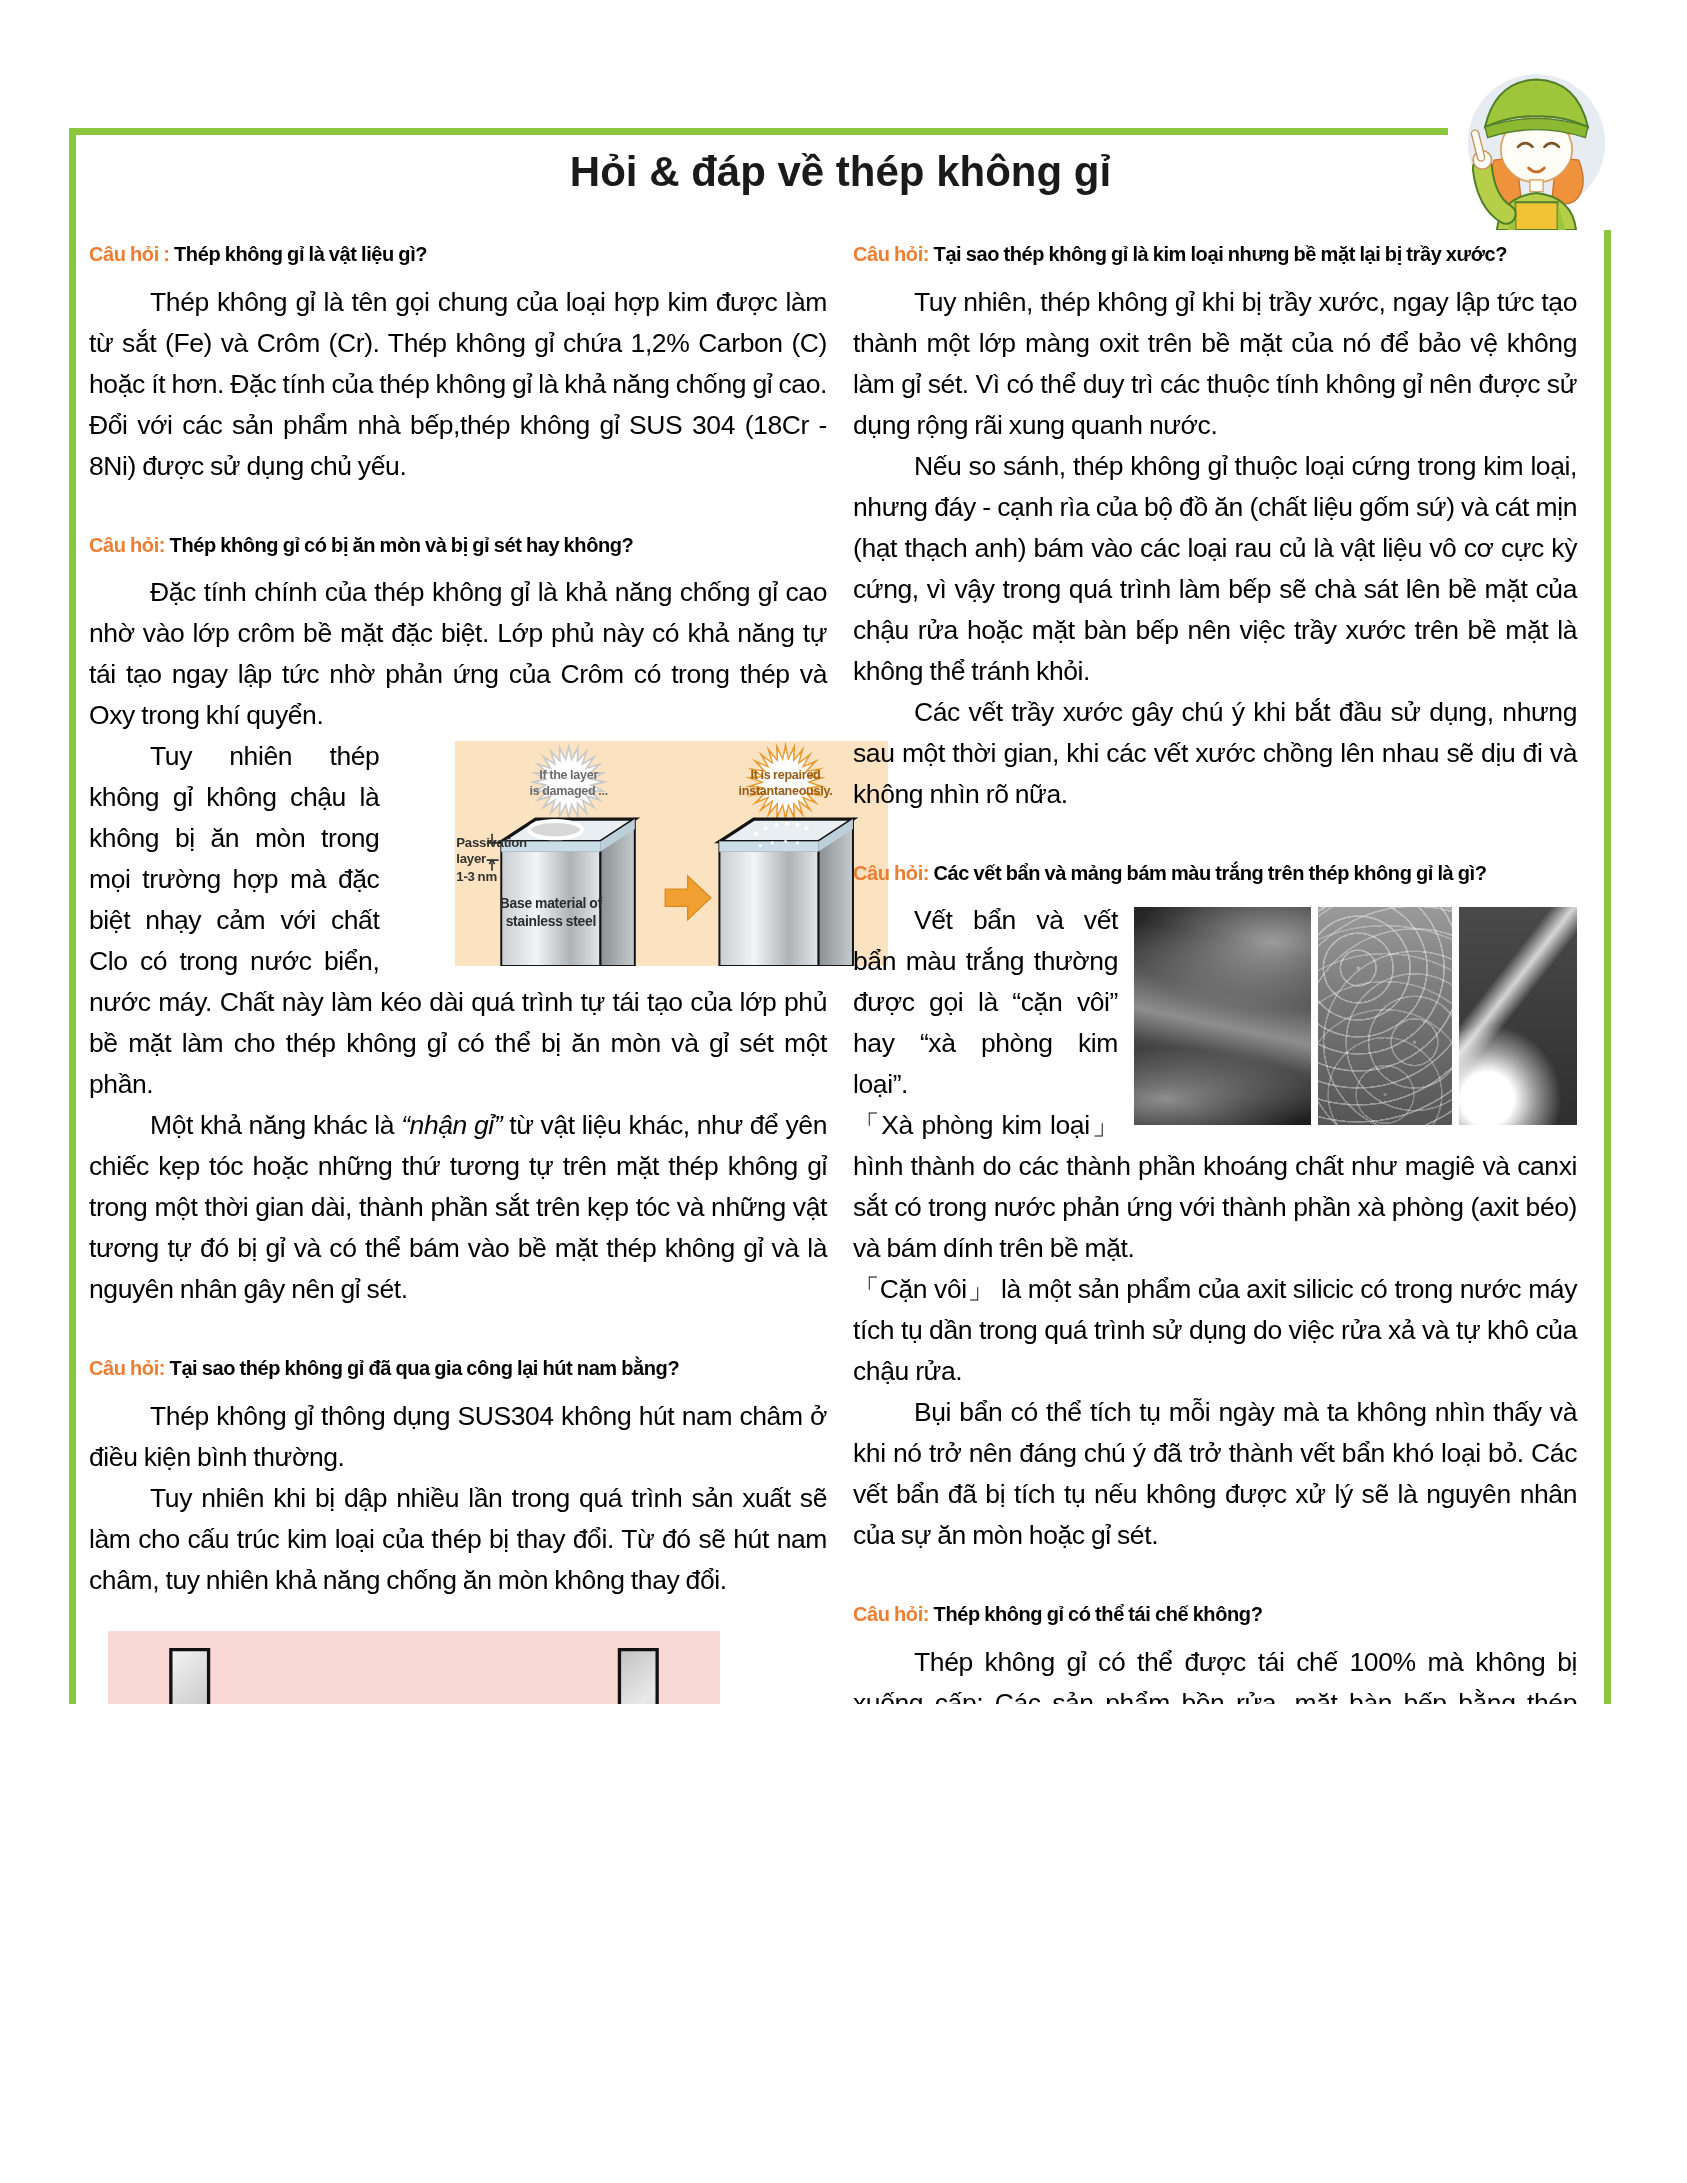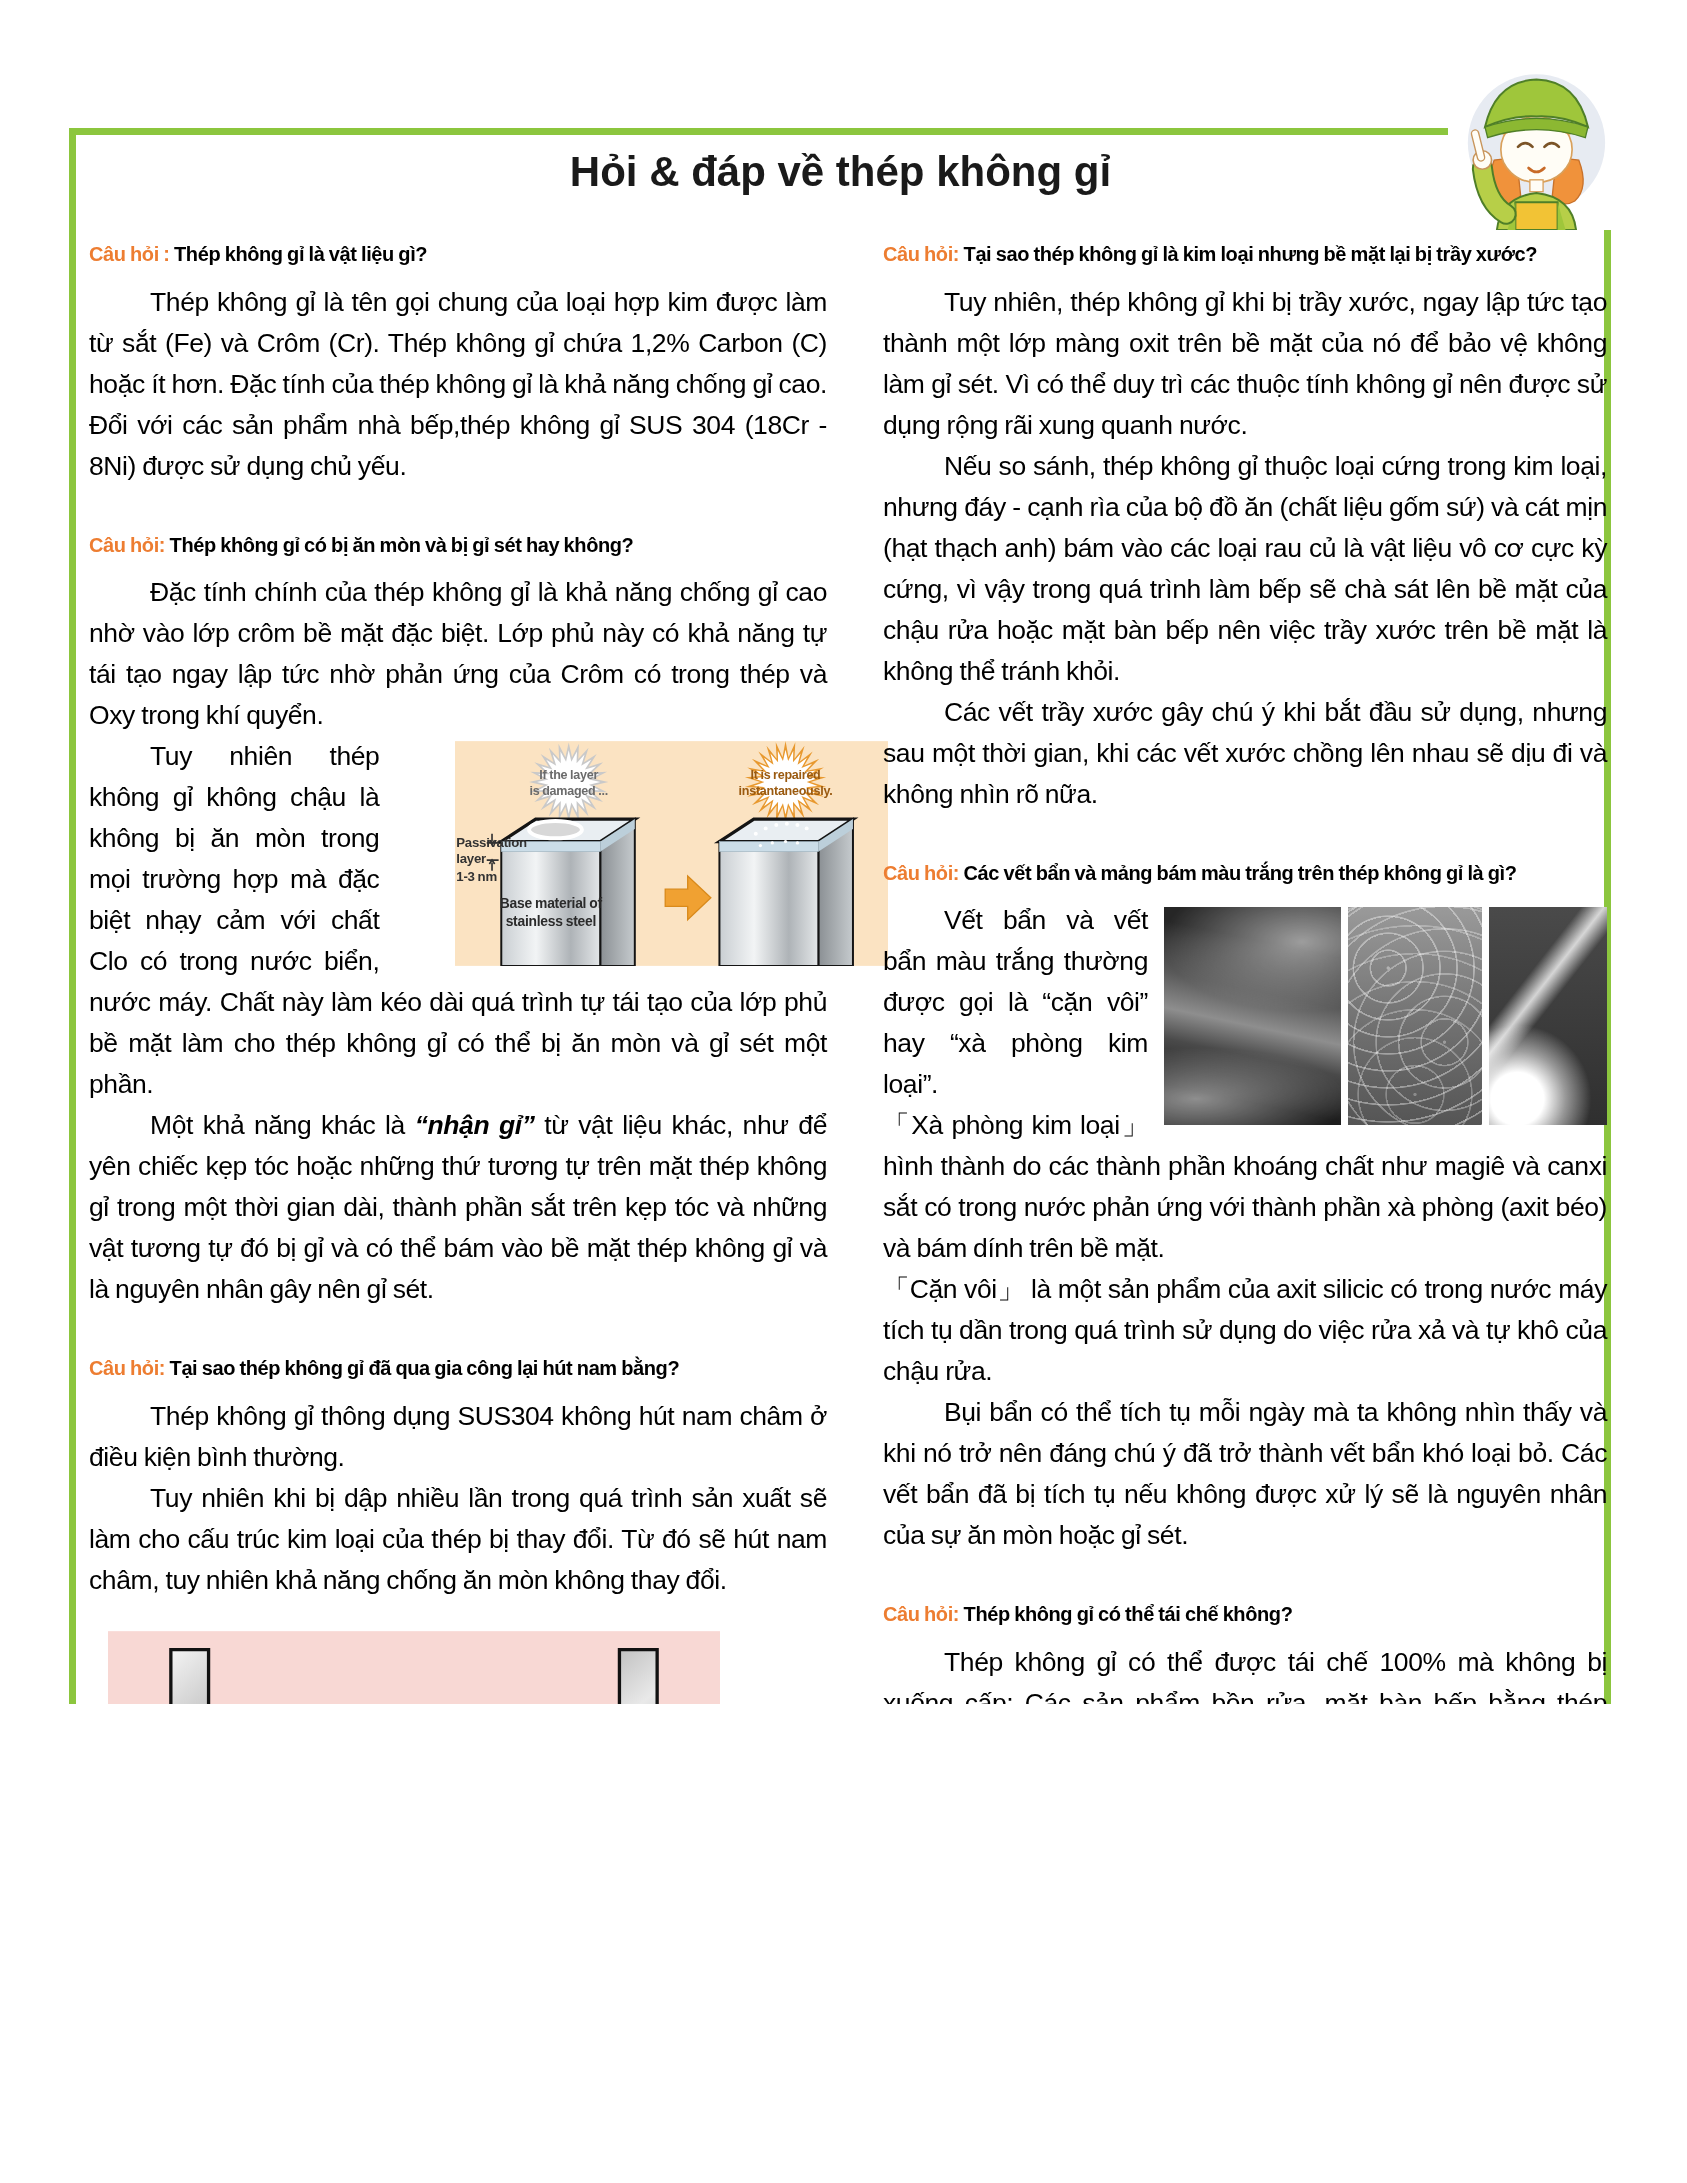--- a/index.html
+++ b/index.html
@@ -5,21 +5,21 @@
   html,body{margin:0;padding:0;background:#fff;}
   .page{position:relative;width:1687px;height:1704px;background:#ffffff;overflow:hidden;
         font-family:"Liberation Sans","DejaVu Sans",sans-serif;color:#000;}
   .frame{position:absolute;left:69px;top:128px;width:1528px;height:1960px;border:7.3px solid #8CC63E;}
   .doc-title{position:absolute;left:69px;top:148px;width:1543px;text-align:center;
              font-size:42px;font-weight:bold;color:#1a1a1a;}
   .mascot-box{position:absolute;left:1448px;top:61px;width:173px;height:169px;background:#fff;}
   .col{position:absolute;top:233px;font-size:26.5px;line-height:41px;text-align:justify;
        letter-spacing:-0.4px;word-spacing:-0.7px;}
   .col-left{left:89px;width:738px;}
-  .col-right{left:883px;width:724px;}
+  .col-right{left:853px;width:724px;}
   .q{font-weight:bold;font-size:20px;line-height:42px;margin:37px 0 6.6px 0;text-align:justify;}
   .q.first{margin-top:0;}
   .q .lbl{color:#ED7D31;}
   p.body{margin:0;text-indent:61px;}
   p.noindent{text-indent:0;}
   p.clear{clear:both;}
   .fig-passivation{float:right;width:433px;height:225px;margin:5.3px 0 5.3px 14.6px;}
   .fig-stains{float:right;width:443px;height:218px;margin:6.6px 0 8px 16px;display:flex;gap:6.6px;background:#fff;}
   .stain-panel{height:100%;}
   .stain1{width:180px;background:
@@ -29,21 +29,21 @@
   .stain2{width:136px;background:
       repeating-radial-gradient(circle at 30% 28%, rgba(255,255,255,.38) 0 1.3px, rgba(255,255,255,0) 2px 17px),
       repeating-radial-gradient(circle at 72% 62%, rgba(255,255,255,.32) 0 1.3px, rgba(255,255,255,0) 2px 22.5px),
       repeating-radial-gradient(circle at 50% 86%, rgba(255,255,255,.28) 0 1.3px, rgba(255,255,255,0) 2px 28px),
       linear-gradient(180deg,#9a9a9a,#707070 55%,#555);}
   .stain3{width:120px;background:
       radial-gradient(circle at 24% 88%, #ffffff 0 26.5px, rgba(255,255,255,.5) 48px, rgba(255,255,255,0) 74px),
       linear-gradient(128deg, rgba(255,255,255,0) 32%, rgba(255,255,255,.78) 40%, rgba(255,255,255,0) 48%),
       linear-gradient(180deg,#4a4a4a,#2f2f2f);}
   .fig-magnet{clear:both;width:612px;height:265px;margin:30px 0 0 18.5px;}
-  em.rust{font-style:italic;font-weight:bold;}
+  em.rust{font-style:italic;font-weight:normal;}
   svg text{font-family:"Liberation Sans","DejaVu Sans",sans-serif;}
 </style>
 </head>
 <body>
 
 <div class="page">
 
   <div class="frame"></div>
 
   <div class="doc-title">Hỏi &amp; đáp về thép không gỉ</div>

